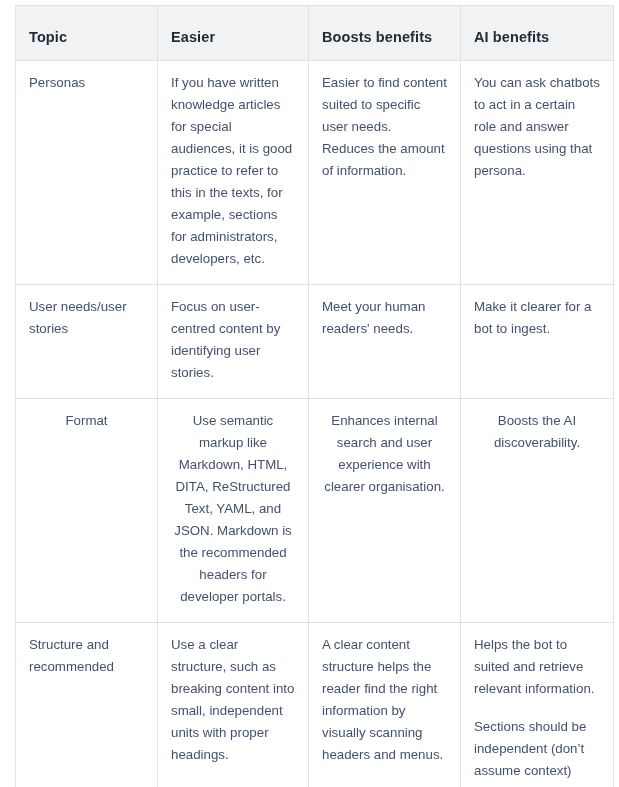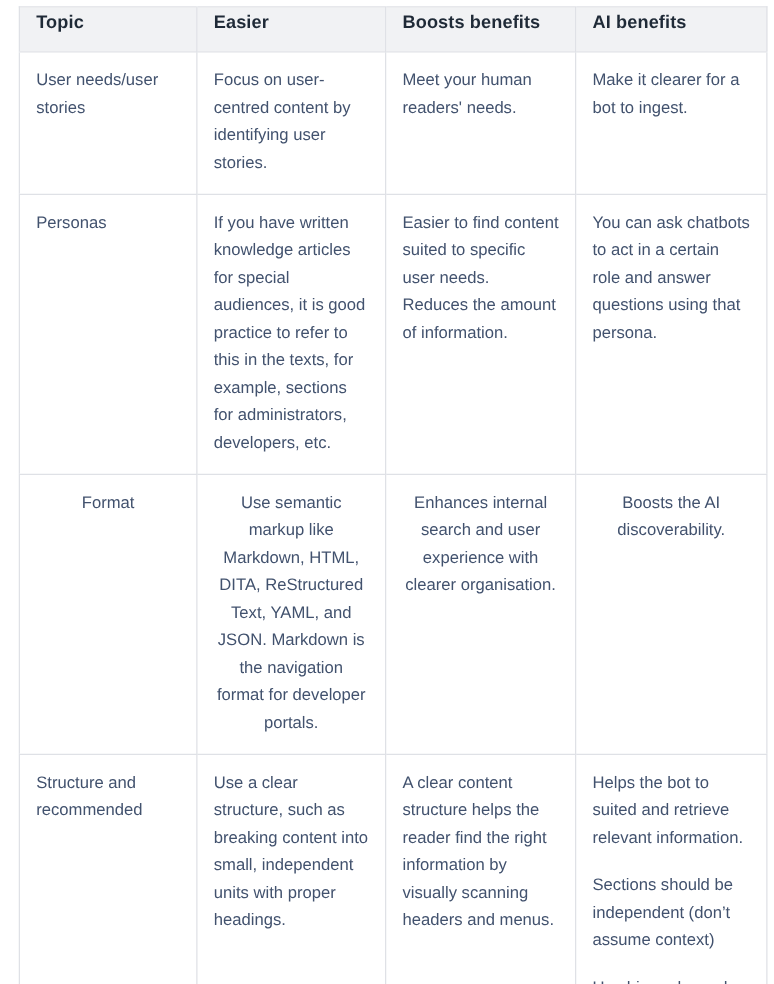--- a/index.html
+++ b/index.html
@@ -39,21 +39,21 @@
   table.advice-table col.c-ai      { width: 153px; }
 
   table.advice-table thead th {
     background: #f1f2f4;
     color: #1f2a37;
     font-weight: bold;
     font-size: 14.5px;
     line-height: 1.35;
     text-align: left;
     vertical-align: top;
-    padding: 3px 13px 12px 13px;
+    padding: 22px 13px 12px 13px;
     border-bottom: 1px solid #dfe1e6;
     border-right: 1px solid #dfe1e6;
     letter-spacing: 0.1px;
   }
   table.advice-table thead th:last-child { border-right: none; }
 
   table.advice-table tbody td {
     vertical-align: top;
     text-align: left;
     padding: 11px 13px 14px 13px;
@@ -92,56 +92,56 @@
     <thead data-name="table-header">
       <tr data-name="table-header-row">
         <th data-name="column-header-topic">Topic</th>
         <th data-name="column-header-advice">Easier</th>
         <th data-name="column-header-human-benefits">Boosts benefits</th>
         <th data-name="column-header-ai-benefits">AI benefits</th>
       </tr>
     </thead>
     <tbody data-name="table-body">
 
+      <tr data-name="table-row" data-row="1">
+        <td data-name="cell-topic">
+          <p data-name="cell-paragraph">Personas</p>
+        </td>
+        <td data-name="cell-advice">
+          <p data-name="cell-paragraph">If you have written knowledge articles for special audiences, it is good practice to refer to this in the texts, for example, sections for administrators, developers, etc.</p>
+        </td>
+        <td data-name="cell-human-benefits">
+          <p data-name="cell-paragraph">Easier to find content suited to specific user needs. Reduces the amount of information.</p>
+        </td>
+        <td data-name="cell-ai-benefits">
+          <p data-name="cell-paragraph">You can ask chatbots to act in a certain role and answer questions using that persona.</p>
+        </td>
+      </tr>
+
       <tr data-name="table-row" data-row="0">
         <td data-name="cell-topic">
           <p data-name="cell-paragraph">User needs/user stories</p>
         </td>
         <td data-name="cell-advice">
           <p data-name="cell-paragraph">Focus on user-centred content by identifying user stories.</p>
         </td>
         <td data-name="cell-human-benefits">
           <p data-name="cell-paragraph">Meet your human readers' needs.</p>
         </td>
         <td data-name="cell-ai-benefits">
           <p data-name="cell-paragraph">Make it clearer for a bot to ingest.</p>
         </td>
       </tr>
 
-      <tr data-name="table-row" data-row="1">
-        <td data-name="cell-topic">
-          <p data-name="cell-paragraph">Personas</p>
-        </td>
-        <td data-name="cell-advice">
-          <p data-name="cell-paragraph">If you have written knowledge articles for special audiences, it is good practice to refer to this in the texts, for example, sections for administrators, developers, etc.</p>
-        </td>
-        <td data-name="cell-human-benefits">
-          <p data-name="cell-paragraph">Easier to find content suited to specific user needs. Reduces the amount of information.</p>
-        </td>
-        <td data-name="cell-ai-benefits">
-          <p data-name="cell-paragraph">You can ask chatbots to act in a certain role and answer questions using that persona.</p>
-        </td>
-      </tr>
-
       <tr data-name="table-row" data-row="2">
         <td data-name="cell-topic">
           <p data-name="cell-paragraph">Format</p>
         </td>
         <td data-name="cell-advice">
-          <p data-name="cell-paragraph">Use semantic markup like Markdown, HTML, DITA, ReStructured Text, YAML, and JSON. Markdown is the navigation format for developer portals.</p>
+          <p data-name="cell-paragraph">Use semantic markup like Markdown, HTML, DITA, ReStructured Text, YAML, and JSON. Markdown is the recommended headers for developer portals.</p>
         </td>
         <td data-name="cell-human-benefits">
           <p data-name="cell-paragraph">Enhances internal search and user experience with clearer organisation.</p>
         </td>
         <td data-name="cell-ai-benefits">
           <p data-name="cell-paragraph">Boosts the AI discoverability.</p>
         </td>
       </tr>
 
       <tr data-name="table-row" data-row="3">

